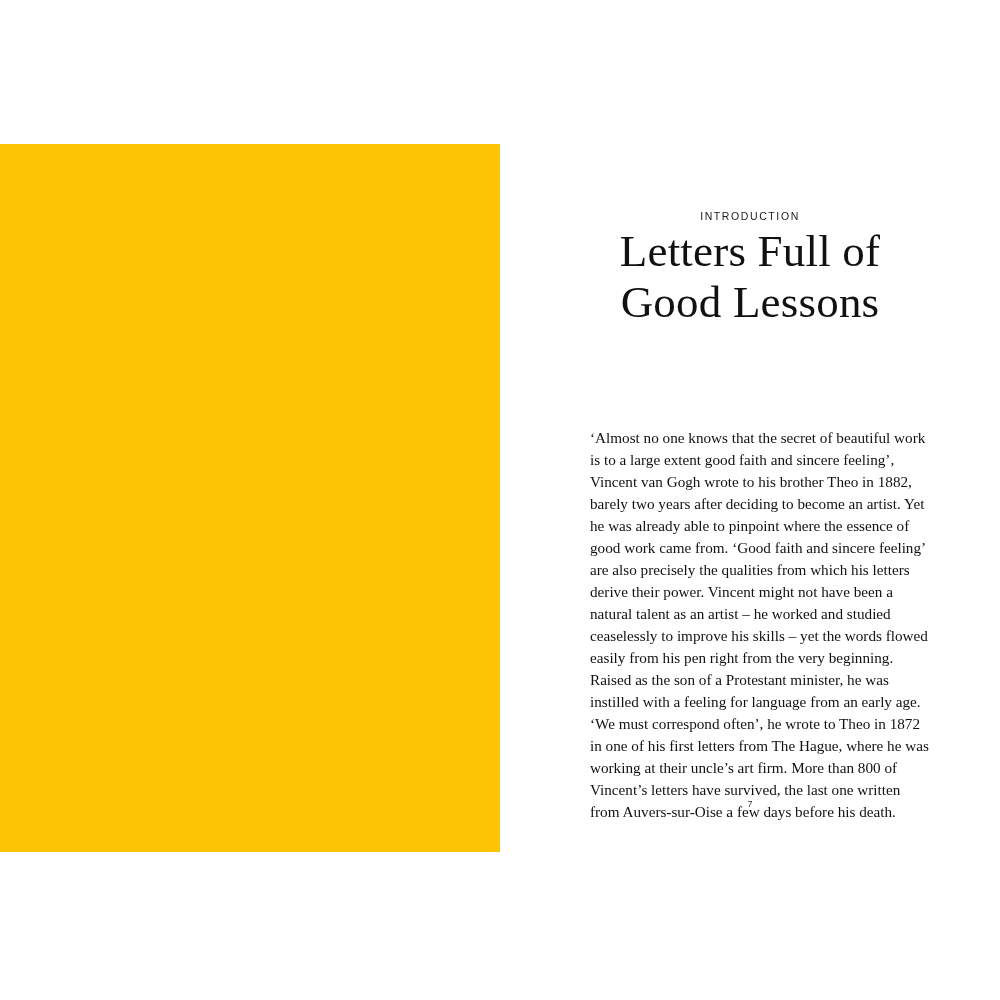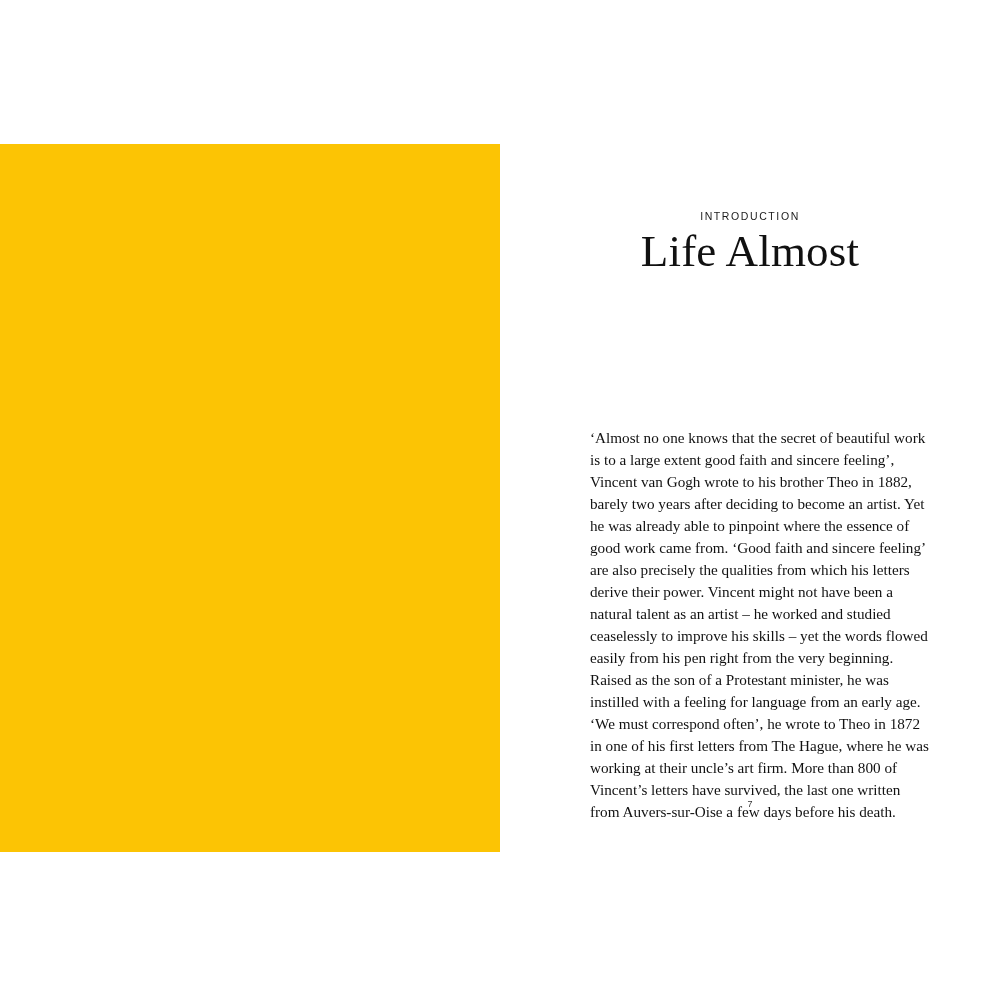--- a/index.html
+++ b/index.html
@@ -115,21 +115,22 @@
 
 <div id="spread">
 
   <div id="left-page" style="background: rgb(252, 196, 4);"></div>
 
   <div id="right-page">
 
     <div class="eyebrow">INTRODUCTION</div>
 
     <div class="headline">
-      <span class="line">Life Almost</span>
+      <span class="line">Letters Full of</span>
+      <span class="line">Good Lessons</span>
     </div>
 
 
     <div class="body-copy">‘Almost no one knows that the secret of beautiful work is to a large extent good faith and sincere feeling’, Vincent van Gogh wrote to his brother Theo in 1882, barely two years after deciding to become an artist. Yet he was already able to pinpoint where the essence of good work came from. ‘Good faith and sincere feeling’ are also precisely the qualities from which his letters derive their power. Vincent might not have been a natural talent as an artist – he worked and studied ceaselessly to improve his skills – yet the words flowed easily from his pen right from the very beginning. Raised as the son of a Protestant minister, he was instilled with a feeling for language from an early age. ‘We must correspond often’, he wrote to Theo in 1872 in one of his first letters from The Hague, where he was working at their uncle’s art firm. More than 800 of Vincent’s letters have survived, the last one written from Auvers-sur-Oise a few days before his death.</div>
 
     <div class="folio">7</div>
 
   </div>
 </div>
 

